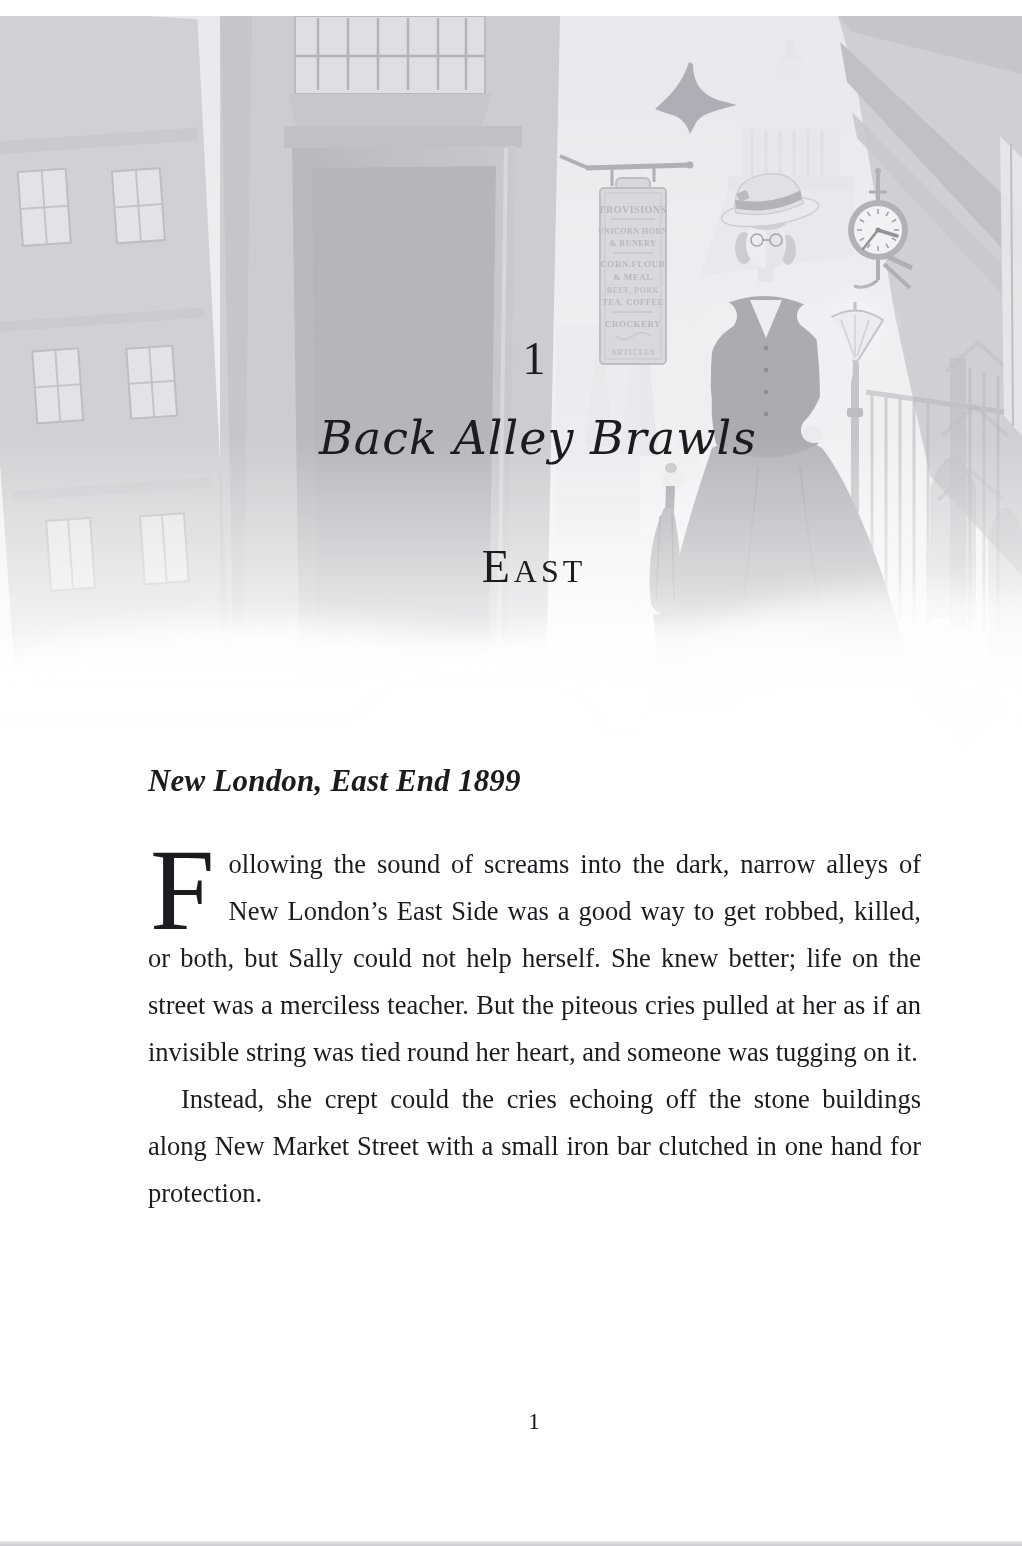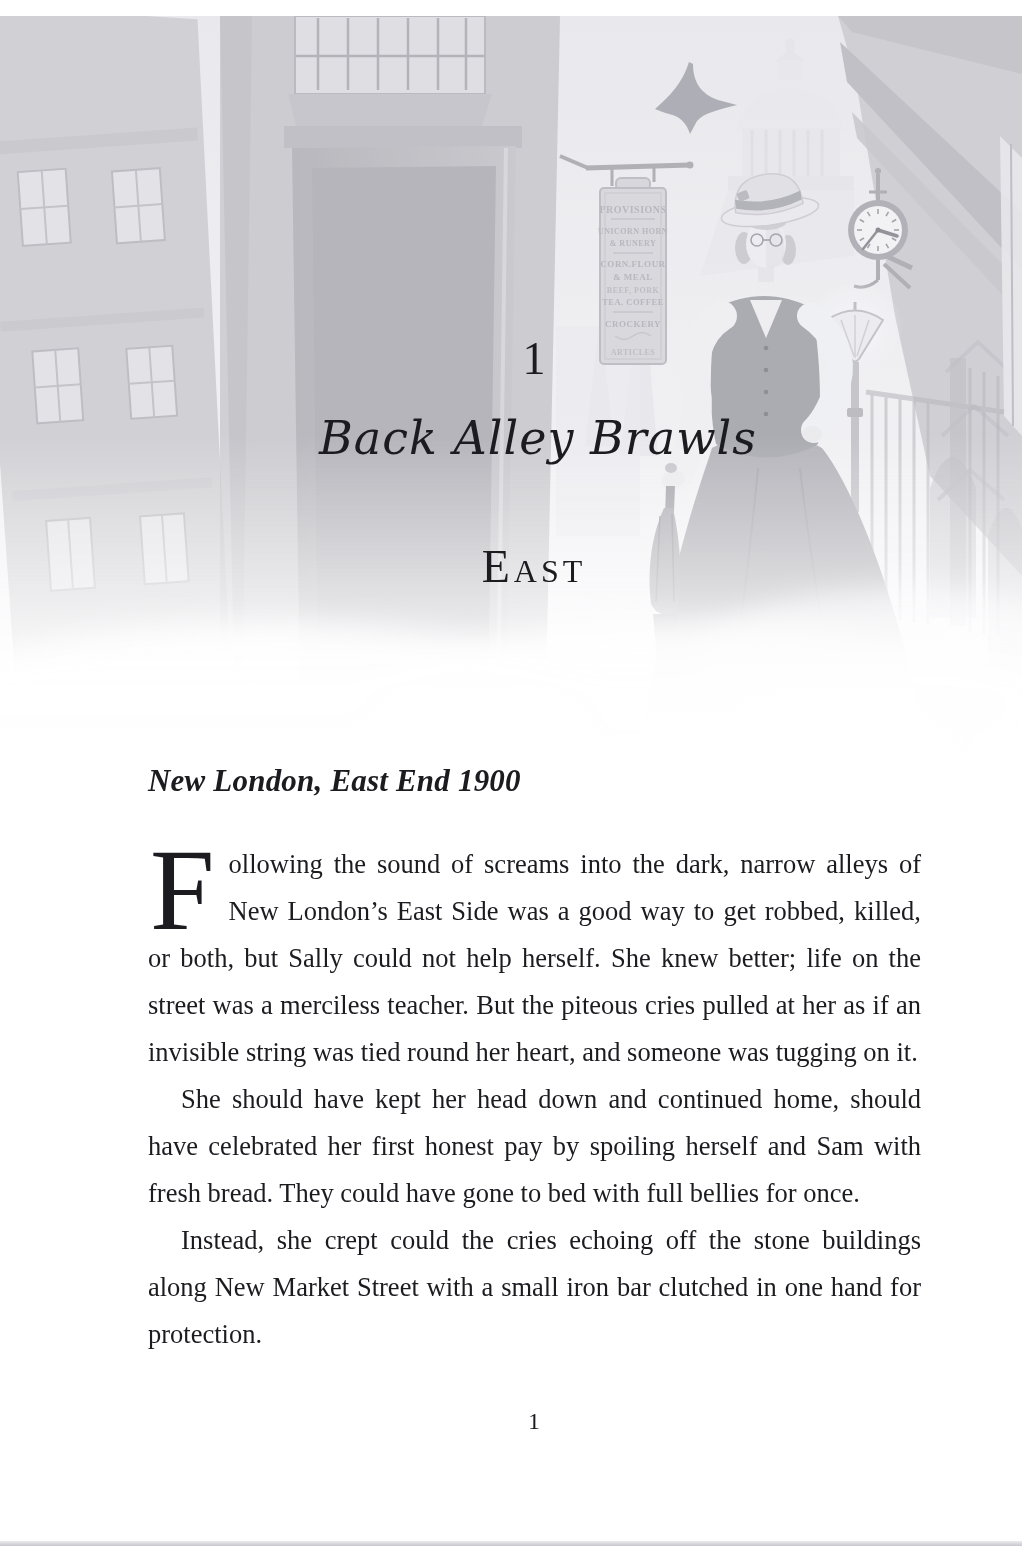--- a/index.html
+++ b/index.html
@@ -302,21 +302,20 @@
     </svg>
 
     <div class="chapter-head">
       <div class="chapter-number">1</div>
       <h1 class="chapter-title">Back Alley Brawls</h1>
       <div class="chapter-subtitle">East</div>
     </div>
   </div>
 
   <main class="content">
-    <h2 class="scene-heading">New London, East End 1900</h2>
+    <h2 class="scene-heading">New London, East End 1899</h2>
     <p class="para first"><span class="dropcap">F</span><span>ollowing the sound of screams into the dark, narrow alleys of New London’s East Side was a good way to get robbed, killed, or both, but Sally could not help herself. She knew better; life on the street was a merciless teacher. But the piteous cries pulled at her as if an invisible string was tied round her heart, and someone was tugging on it.</span></p>
-    <p class="para indent">She should have kept her head down and continued home, should have celebrated her first honest pay by spoiling herself and Sam with fresh bread. They could have gone to bed with full bellies for once.</p>
     <p class="para indent">Instead, she crept could the cries echoing off the stone buildings along New Market Street with a small iron bar clutched in one hand for protection.</p>
   </main>
 
   <div class="page-number">1</div>
   <div class="bottom-divider"></div>
 </div>
 
 </body></html>

